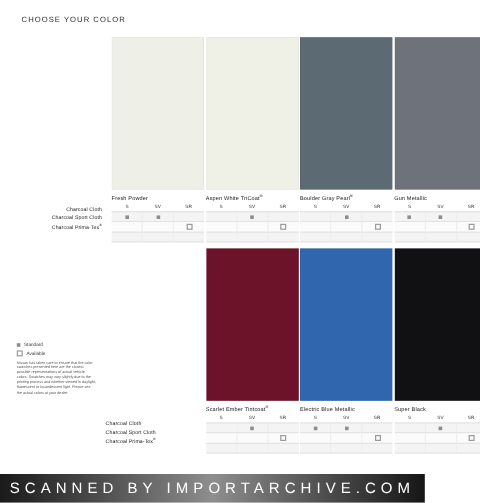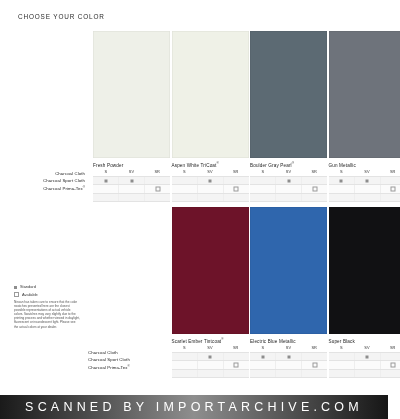--- a/index.html
+++ b/index.html
@@ -99,21 +99,21 @@
   .legend-key.open{border:0.5px solid #9a9a9a;background:#fff;}
   .legend-label{font-size:3.9px;color:#333;line-height:6px;}
 
   #disclaimer{
     position:absolute;left:14px;top:300px;width:66px;
     font-size:3.1px;line-height:4.1px;color:#555;text-align:left;
   }
 
   
   #scan-banner{
-    position:absolute;left:0;bottom:0;width:388px;height:24px;
+    position:absolute;left:0;bottom:0;width:354px;height:24px;
     background:linear-gradient(90deg,#1a1a1a 0%,#4a4a4a 22%,#8e8e8e 50%,#4a4a4a 78%,#161616 100%);
     display:flex;align-items:center;justify-content:center;
   }
   #scan-text{
     font-size:12.5px;letter-spacing:4.2px;color:#ffffff;
     font-weight:400;white-space:nowrap;
     font-family:"Liberation Sans","DejaVu Sans",sans-serif;
   }
 </style>
 </head>

